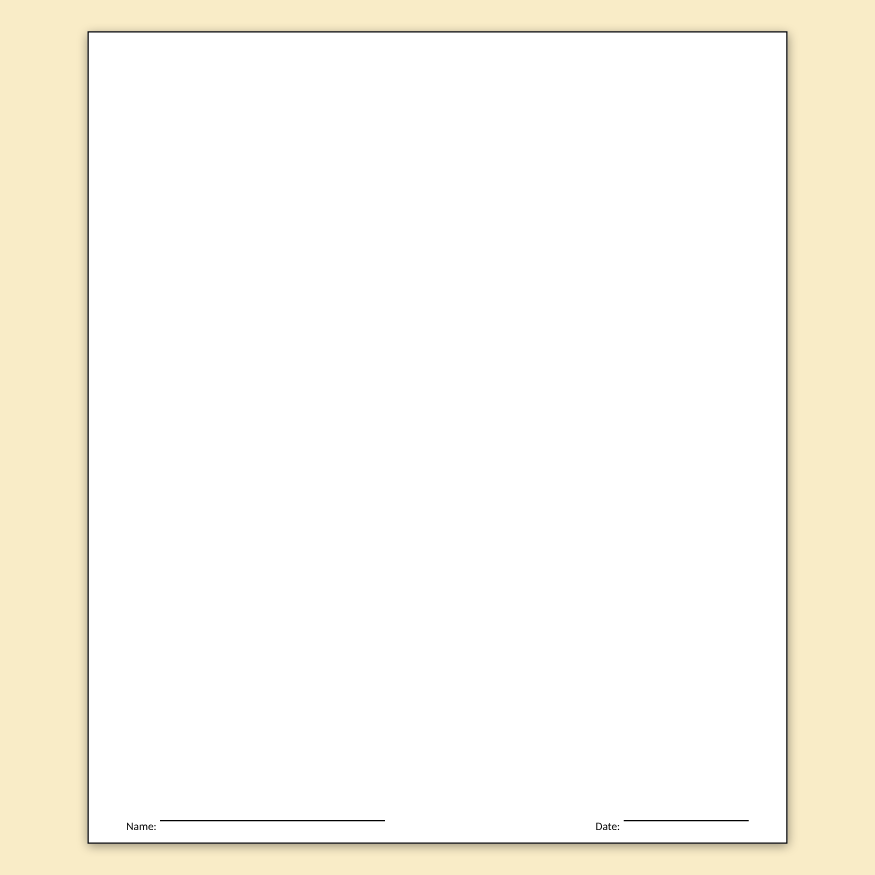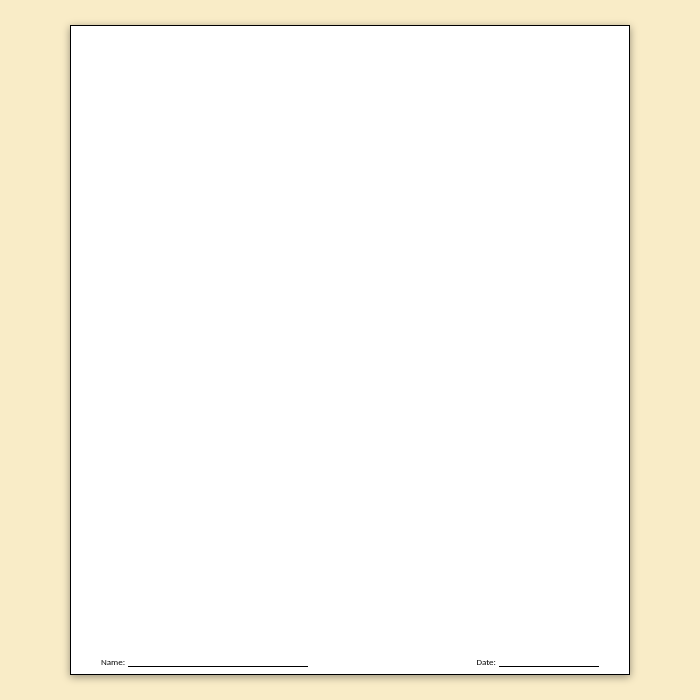--- a/index.html
+++ b/index.html
@@ -1,18 +1,18 @@
 <!DOCTYPE html>
 <html><head>
 <meta charset="utf-8">
 <style>
 body{margin:0;background:#f9ecc7;font-family:Calibri,Arial,sans-serif;display:flex;justify-content:center;align-items:center;height:700px}
 .page{background:#fff;width:560px;height:650px;box-shadow:0 2px 8px rgba(0,0,0,.4);border:1px solid #000;padding:18px 30px;box-sizing:border-box;font-size:9px;color:#000;position:relative;overflow:hidden}
 .hdr{display:flex;justify-content:space-between;margin-bottom:10px}
-.hdr span{display:flex;align-items:flex-end}
+.hdr span{display:flex;align-items:flex-start}
 .hdr .line{border-bottom:1px solid #000;display:inline-block;margin-left:3px}
 .wm{position:absolute;top:0;left:0;width:100%;height:100%;pointer-events:none;opacity:.06;display:flex;justify-content:center;align-items:center;font-size:120px;font-weight:bold;color:#d4a;z-index:0}
 .page>*{position:relative;z-index:1}
 </style>
 </head>
 <body>
 
 <div class="page">
 <div class="wm"></div>
 

